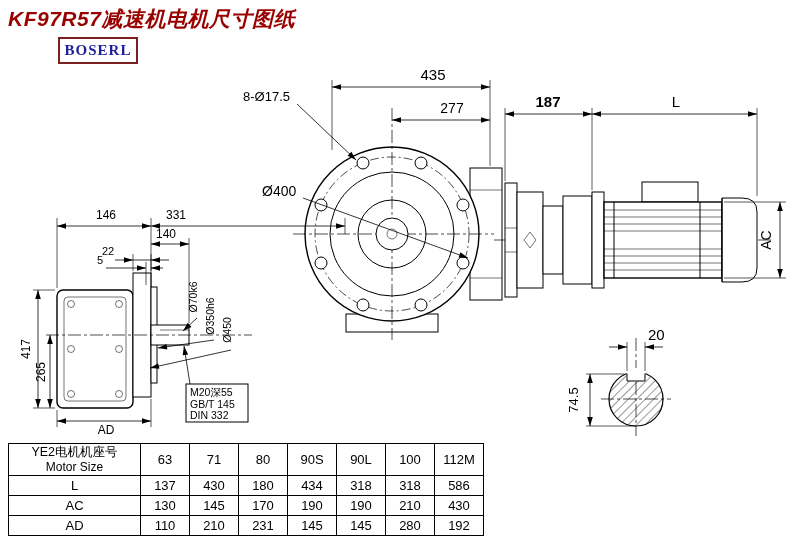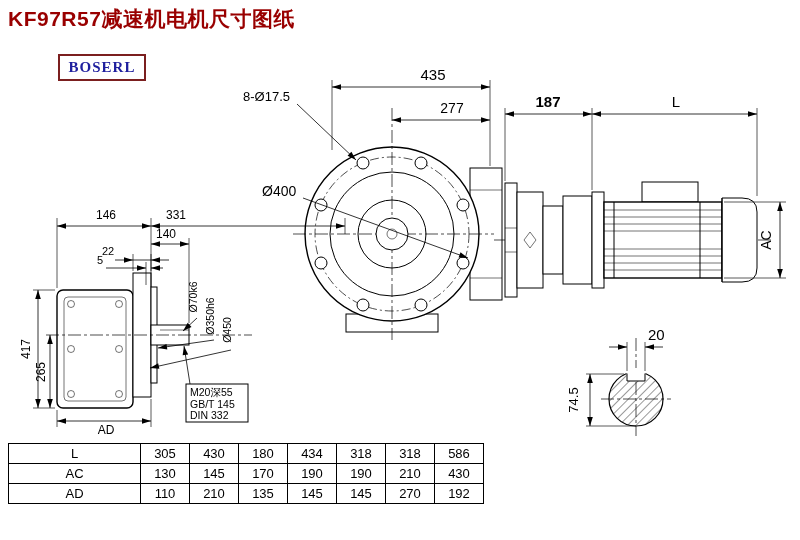--- a/index.html
+++ b/index.html
@@ -1,19 +1,19 @@
 <!DOCTYPE html>
 <html><head>
 <meta charset="utf-8">
 <style>
   * { margin:0; padding:0; box-sizing:border-box; }
   html,body { width:800px; height:540px; }
   body { background:#ffffff; font-family:"Liberation Sans",sans-serif; position:relative; overflow:hidden; }
-  .title { position:absolute; left:8px; top:5px; font-size:21px; font-weight:bold; color:#990000; letter-spacing:.5px; }
-  .logo { position:absolute; left:58px; top:54px; width:88px; height:27px; border:2px solid #7b1f1f;
+  .title { position:absolute; left:8px; top:5px; font-size:21px; font-weight:bold; color:#990000; letter-spacing:.5px;font-style:italic; }
+  .logo { position:absolute; left:58px; top:37px; width:80px; height:27px; border:2px solid #7b1f1f;
           color:#1f1f9e; font-family:"Liberation Serif",serif; font-weight:bold; font-size:15px;
           display:flex; align-items:center; justify-content:center; letter-spacing:1px; background:#fff; }
   svg.drawing { position:absolute; left:0; top:0; }
 
   
   .ol   { stroke:#000; stroke-width:1.4; fill:none; }
   .ol2  { stroke:#000; stroke-width:1;   fill:none; }
   .thin { stroke:#000; stroke-width:.55; fill:none; }
   .wf   { fill:#fff; }
   .dim  { stroke:#000; stroke-width:.8; fill:none; }
@@ -228,23 +228,36 @@
     <col style="width:132px">
       <col style="width:49px">
       <col style="width:49px">
       <col style="width:49px">
     <col style="width:49px">
       <col style="width:49px">
       <col style="width:49px">
       <col style="width:49px">
   </colgroup>
   <tbody>
+      <tr class="hdr">
+    <th>
+      <div class="hdr-cn">YE2电机机座号</div>
+      <div class="hdr-en">Motor Size</div>
+    </th>
+    <td>63</td>
+    <td>71</td>
+    <td>80</td>
+    <td>90S</td>
+    <td>90L</td>
+    <td>100</td>
+    <td>112M</td>
+  </tr>
   <tr>
     <td>L</td>
-    <td>305</td>
+    <td>137</td>
     <td>430</td>
     <td>180</td>
     <td>434</td>
     <td>318</td>
     <td>318</td>
     <td>586</td>
   </tr>
   <tr>
     <td>AC</td>
     <td>130</td>
@@ -252,20 +265,20 @@
     <td>170</td>
     <td>190</td>
     <td>190</td>
     <td>210</td>
     <td>430</td>
   </tr>
   <tr>
     <td>AD</td>
     <td>110</td>
     <td>210</td>
-    <td>135</td>
+    <td>231</td>
     <td>145</td>
     <td>145</td>
-    <td>270</td>
+    <td>280</td>
     <td>192</td>
   </tr>
 </tbody>
   </table>
 
 </body></html>

